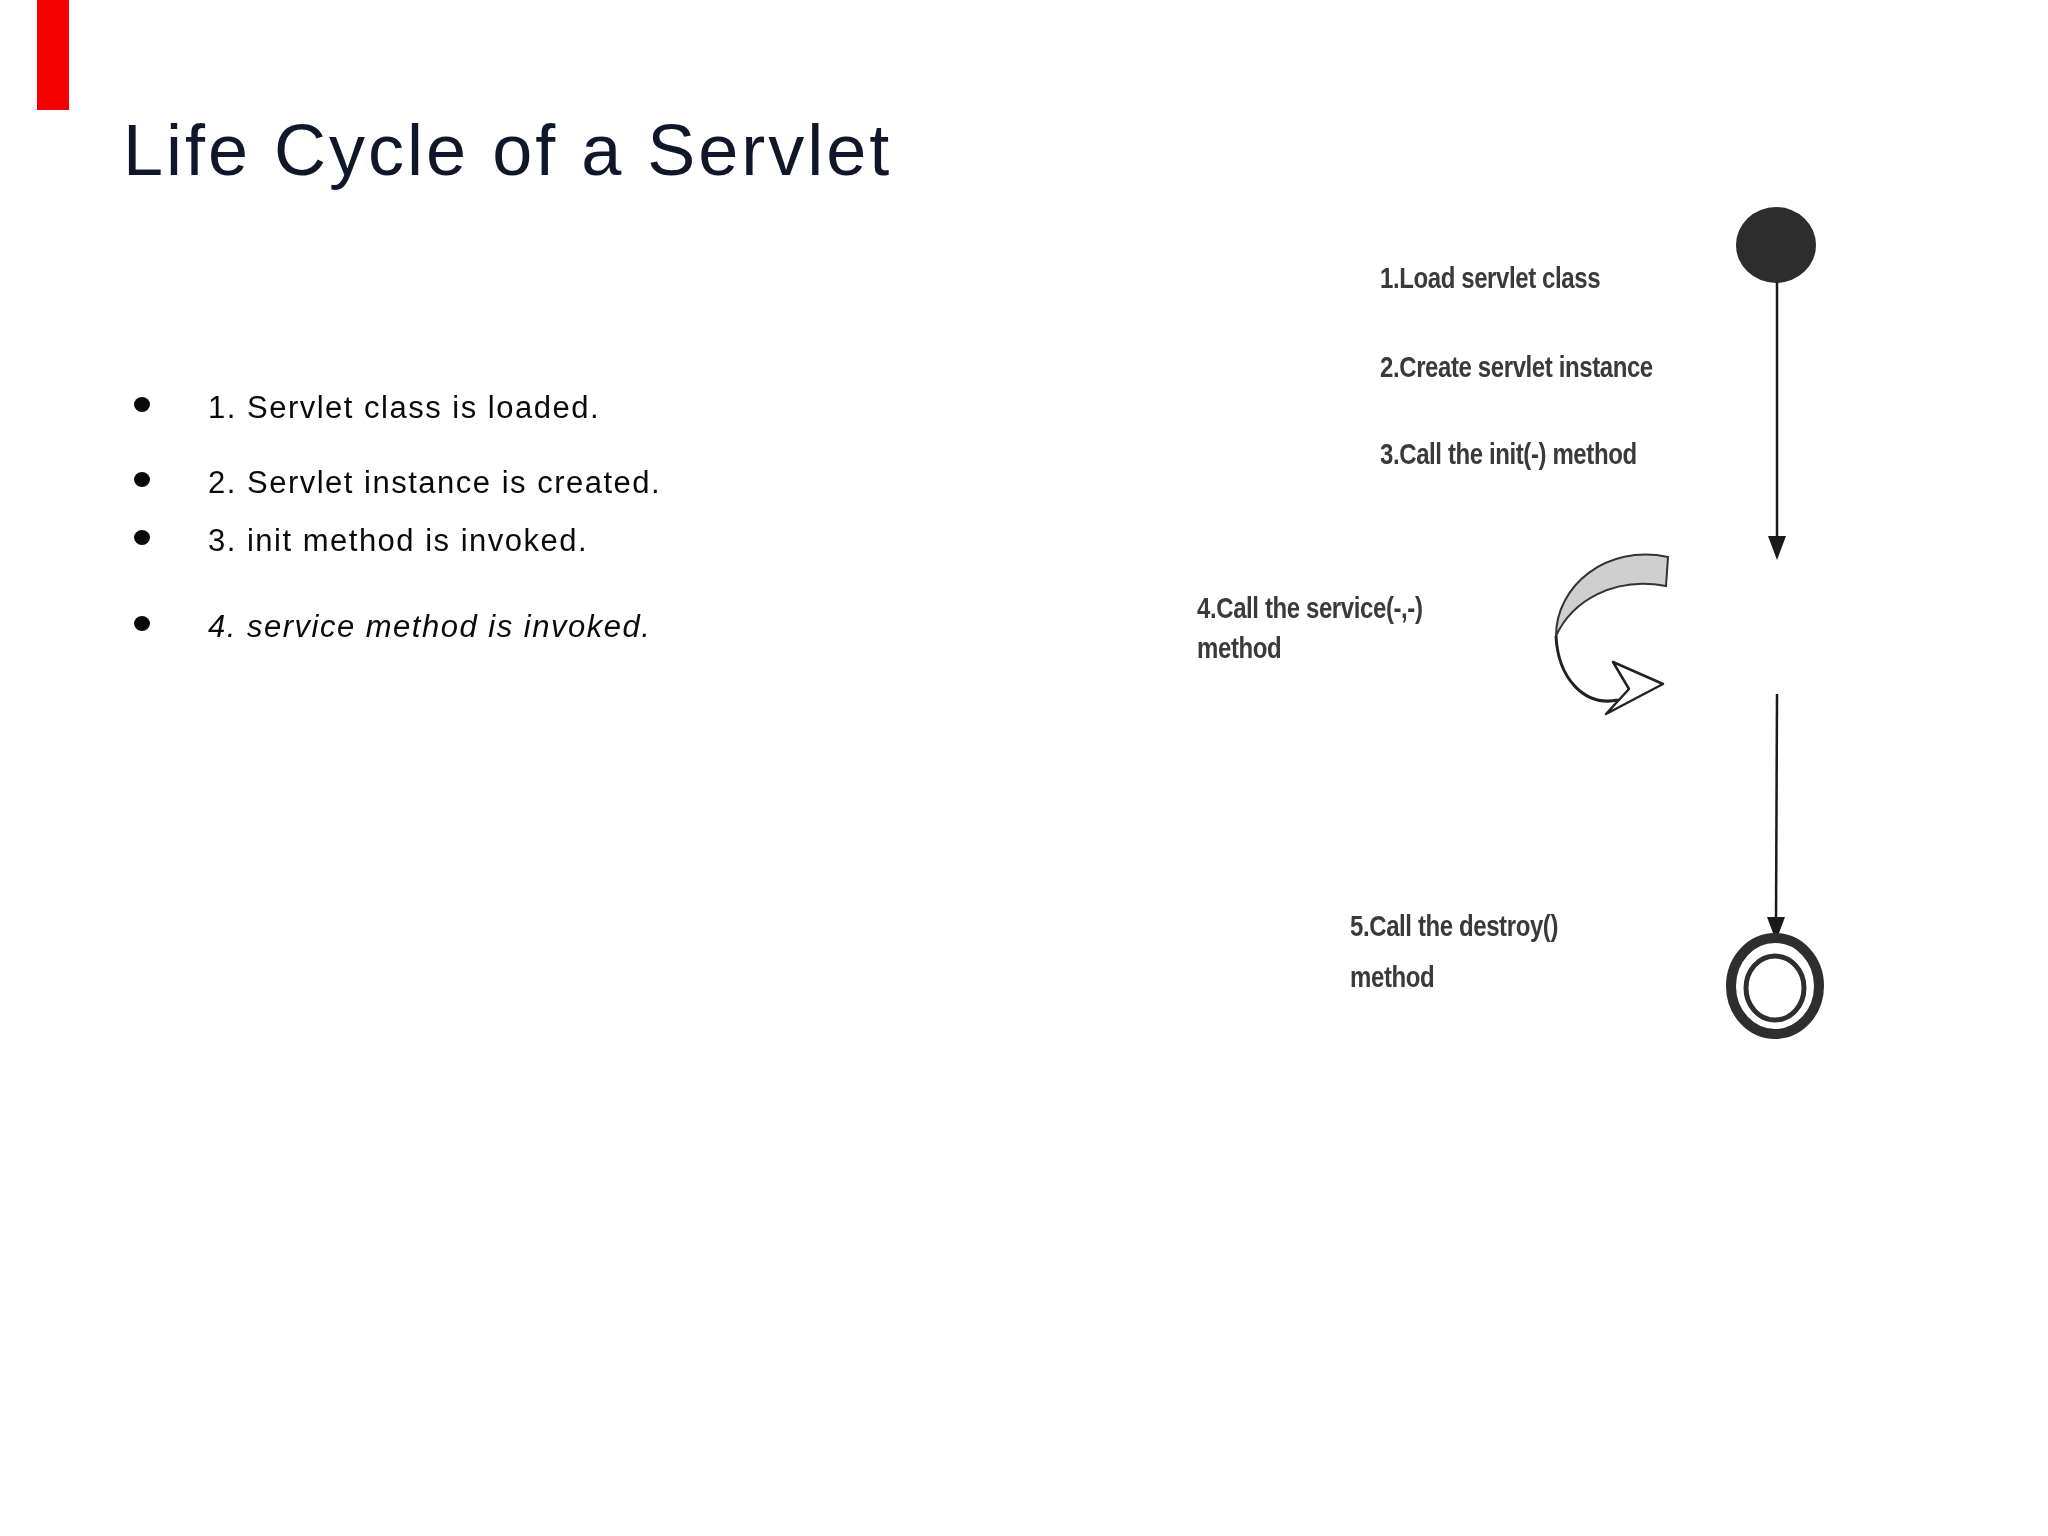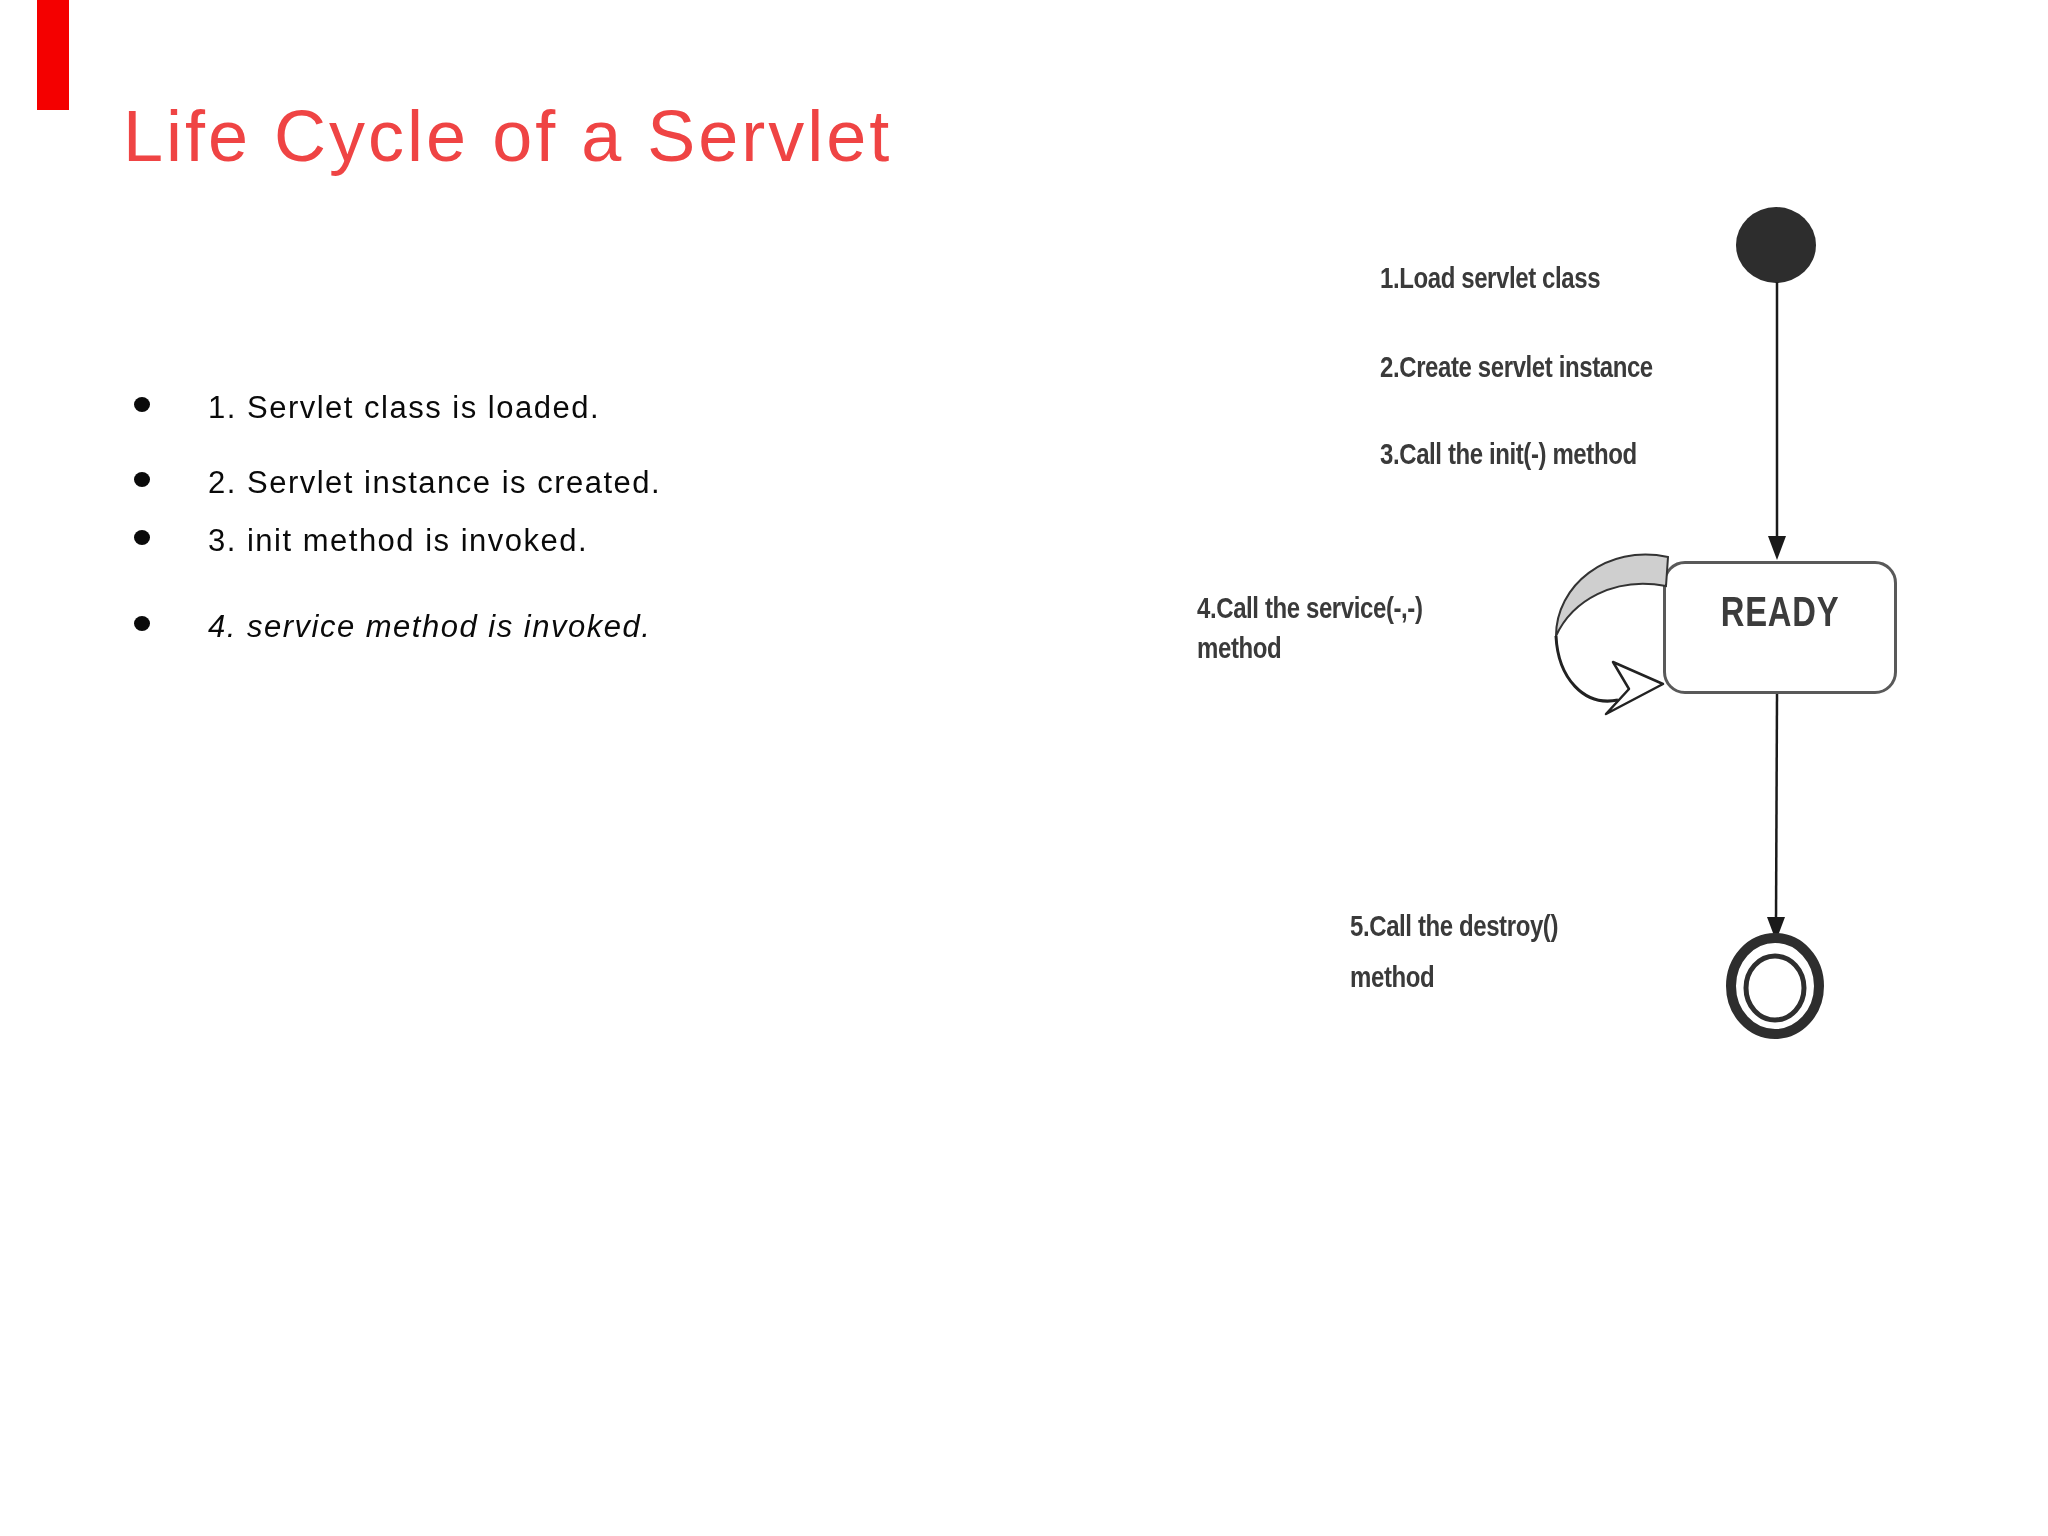--- a/index.html
+++ b/index.html
@@ -13,23 +13,23 @@
   }
 
   
   .red-bar {
     position:absolute; left:37px; top:0; width:32px; height:110px;
     background:#f40000;
   }
 
   
   .title {
-    position:absolute; left:123px; top:100px;
+    position:absolute; left:123px; top:114px;
     font-size:72px; line-height:1; letter-spacing:3px;
-    color:#ef4444; white-space:nowrap;
+    color:#0f172a; white-space:nowrap;
   }
 
   
   .bullet-row {
     position:absolute; left:134px; transform:translateY(-50%);
     display:flex; align-items:center; white-space:nowrap;
   }
   .bullet-row .dot {
     width:16px; height:15px; border-radius:50%;
     background:#0a0a0a; flex:0 0 auto; margin-top:-8px;
@@ -110,23 +110,20 @@
   </div>
 
   <div class="dlabel lbl-step1">1.Load servlet class</div>
   <div class="dlabel lbl-step2">2.Create servlet instance</div>
   <div class="dlabel lbl-step3">3.Call the init(-) method</div>
   <div class="dlabel lbl-svc1">4.Call the service(-,-)</div>
   <div class="dlabel lbl-svc2">method</div>
   <div class="dlabel lbl-dst1">5.Call the destroy()</div>
   <div class="dlabel lbl-dst2">method</div>
 
-  <div class="state-box">
-    <span class="state-label">READY</span>
-  </div>
 
   <svg class="diagram-svg" viewBox="0 0 2048 1536">
 
     <ellipse cx="1776" cy="245" rx="40" ry="38" fill="#2d2d2d"></ellipse>
 
     <g>
       <line x1="1777" y1="282" x2="1777" y2="540" stroke="#1a1a1a" stroke-width="2.5"></line>
       <polygon points="1777,560 1768,536 1786,536" fill="#1a1a1a"></polygon>
     </g>
 

